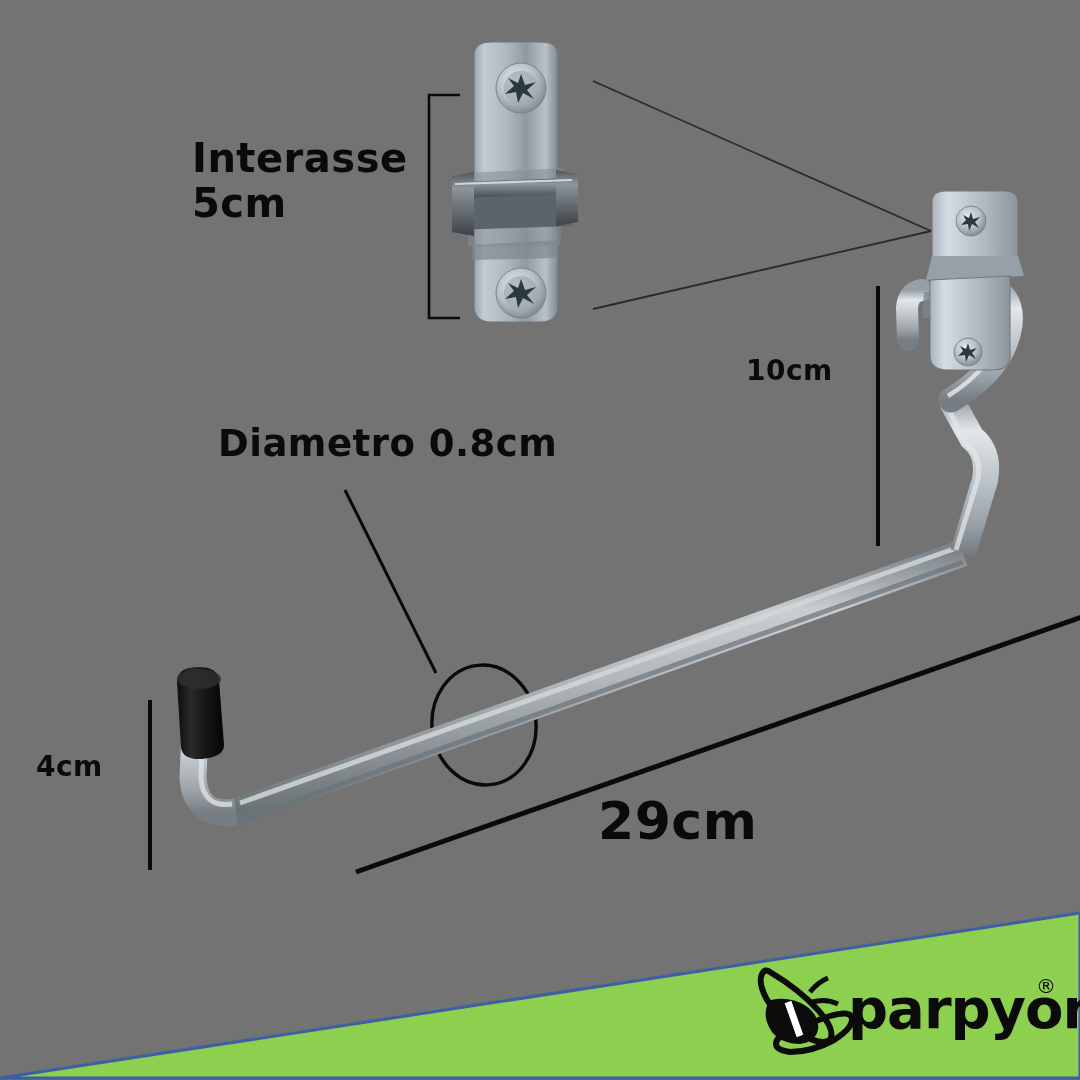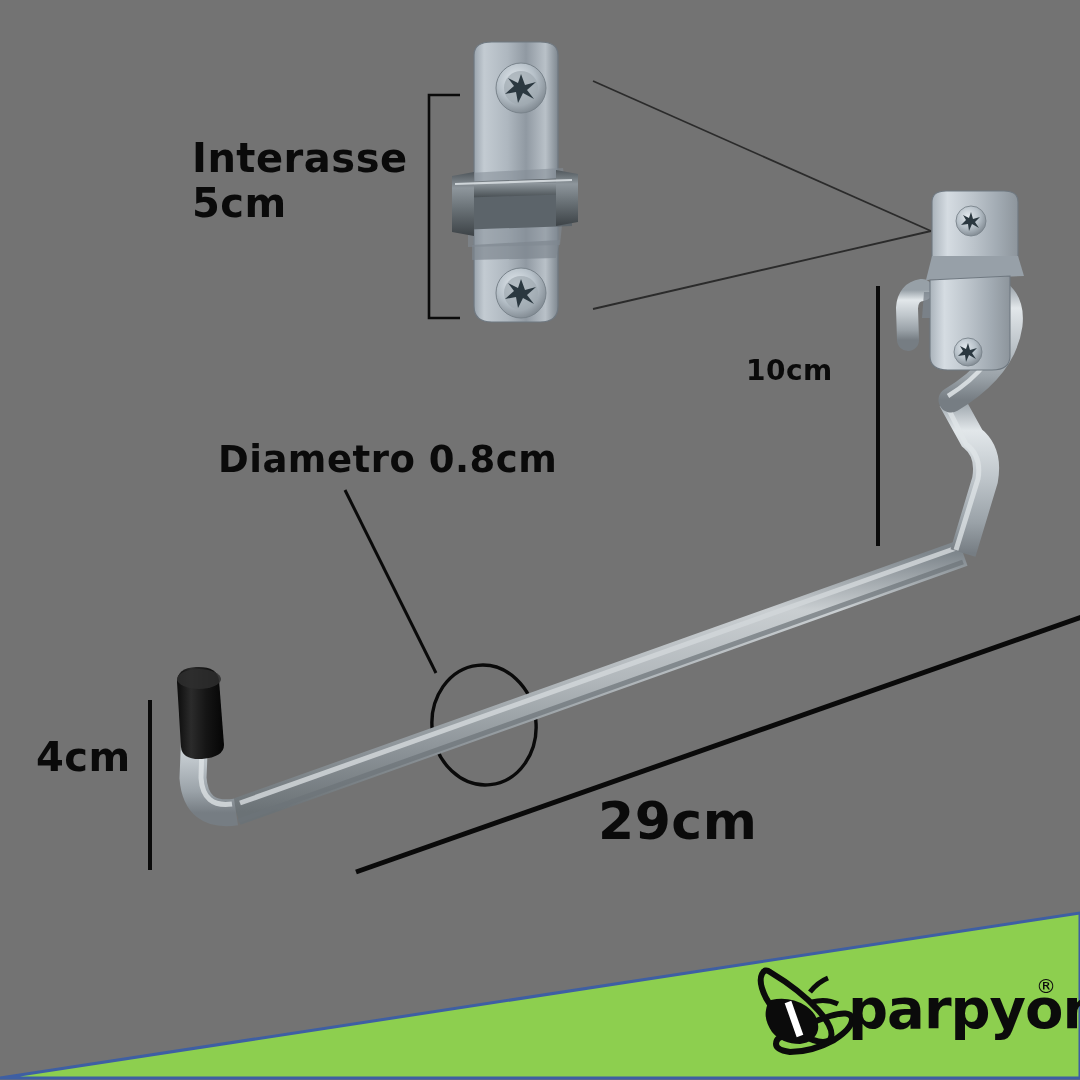--- a/index.html
+++ b/index.html
@@ -31,32 +31,32 @@
     white-space: pre;
     line-height: 1.12;
   }
   #label-interasse {
     left: 192px;
     top: 136px;
     font-size: 40px;
   }
   #label-diametro {
     left: 218px;
-    top: 439px;
+    top: 423px;
     font-size: 37px;
   }
   #label-10cm {
     left: 746px;
     top: 355px;
     font-size: 28px;
   }
   #label-4cm {
     left: 36px;
-    top: 735px;
-    font-size: 40px;
+    top: 751px;
+    font-size: 28px;
   }
   #label-29cm {
     left: 598px;
     top: 772px;
     font-size: 52px;
     margin-top: 20px;
   }
   #brand-text {
     position: absolute;
     left: 848px;

